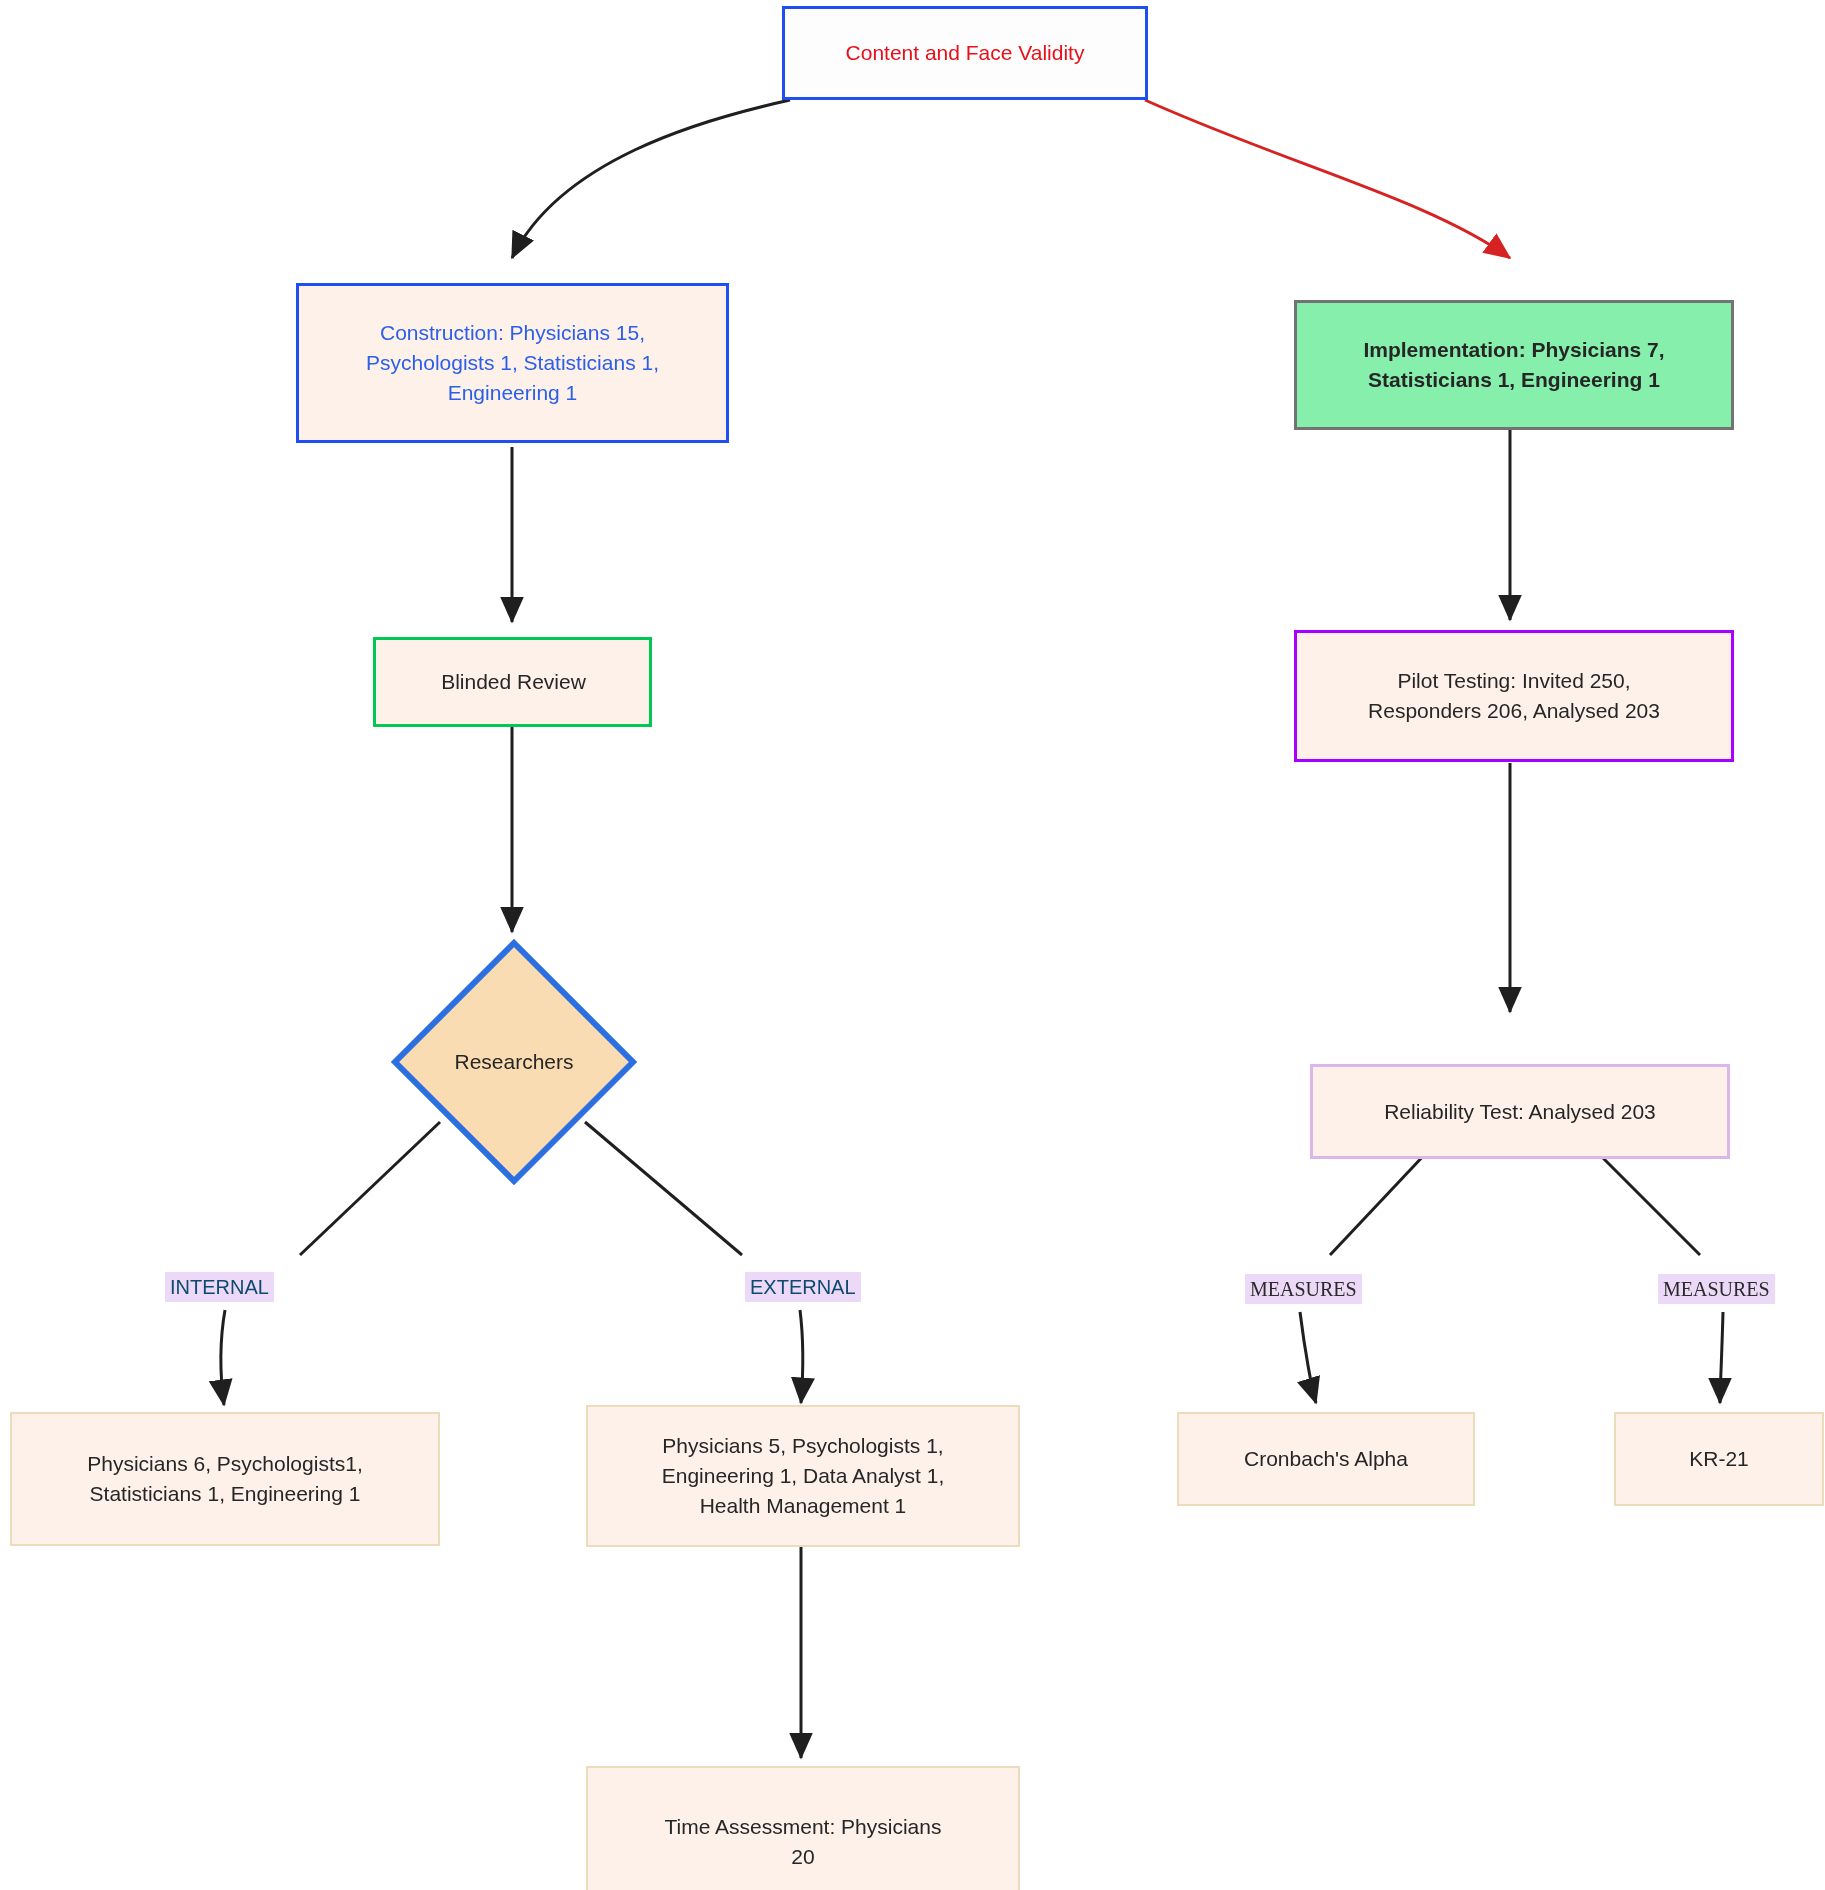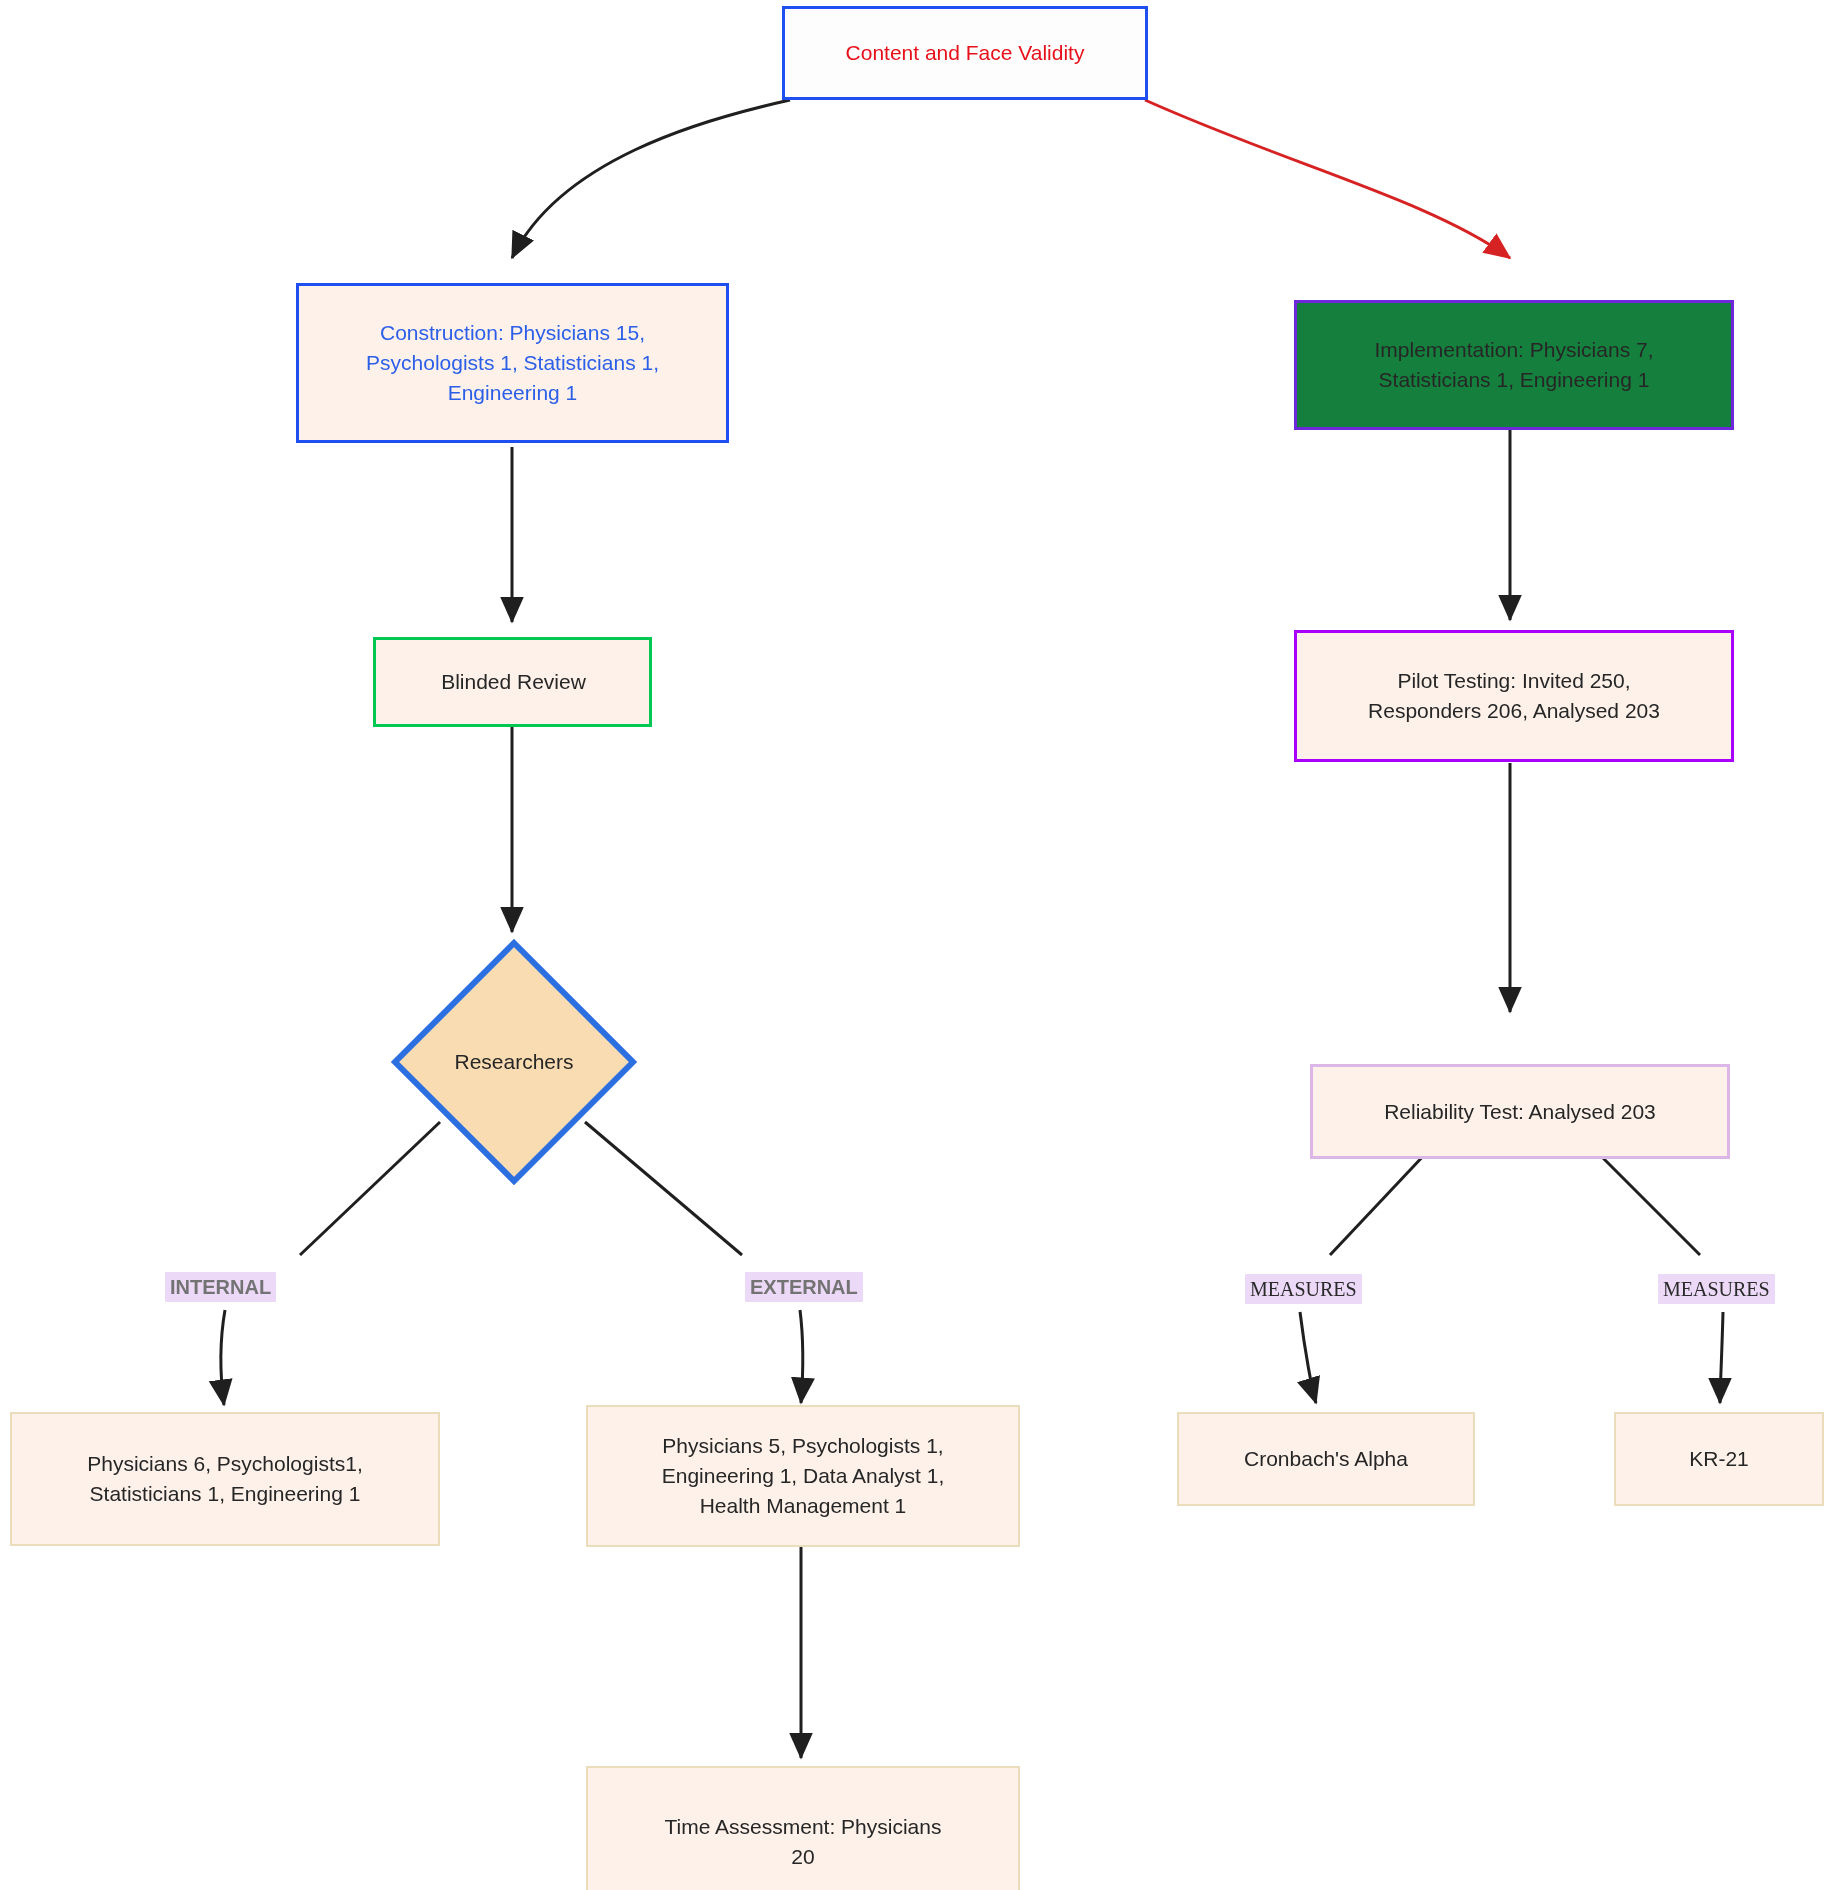--- a/index.html
+++ b/index.html
@@ -44,23 +44,24 @@
     background: #fdfdfd;
     border: 3px solid #1f4ff0;
     color: #e8101a;
   }
   .node-construction {
     background: #fdf1ea;
     border: 3px solid #1f4ff0;
     color: #2b5fe8;
   }
   .node-implementation {
-    background: #15803d;
-    border: 3px solid #6d28d9;
-    color: #262626;
+    background: #86efac;
+    border: 3px solid #737373;
+    color: #262626;
+    font-weight: bold;
   }
   .node-blinded {
     background: #fdf1ea;
     border: 3px solid #00c853;
     color: #262626;
     padding-left: 12px;
   }
   .node-pilot {
     background: #fdf1ea;
     border: 3px solid #aa00ff;
@@ -102,21 +103,21 @@
   }
   .edge-label {
     position: absolute;
     background: #ecd9f7;
     font-size: 20px;
     padding: 3px 5px;
     white-space: nowrap;
     line-height: 1.2;
     border-radius: 1px;
   }
-  .edge-label-purple { color: #737373; font-weight: bold; }
+  .edge-label-purple { color: #0c4a6e; }
   .edge-label-dark { color: #2a2a2a; font-family: Liberation Serif, serif; }
 </style>
 </head>
 <body>
 
 <div id="canvas">
 
   <svg id="edge-layer" viewBox="0 0 1825 1890" xmlns="http://www.w3.org/2000/svg">
     <defs>
       <marker id="arrowBlack" markerWidth="12" markerHeight="12" refX="8.5" refY="4" orient="auto" markerUnits="strokeWidth">

